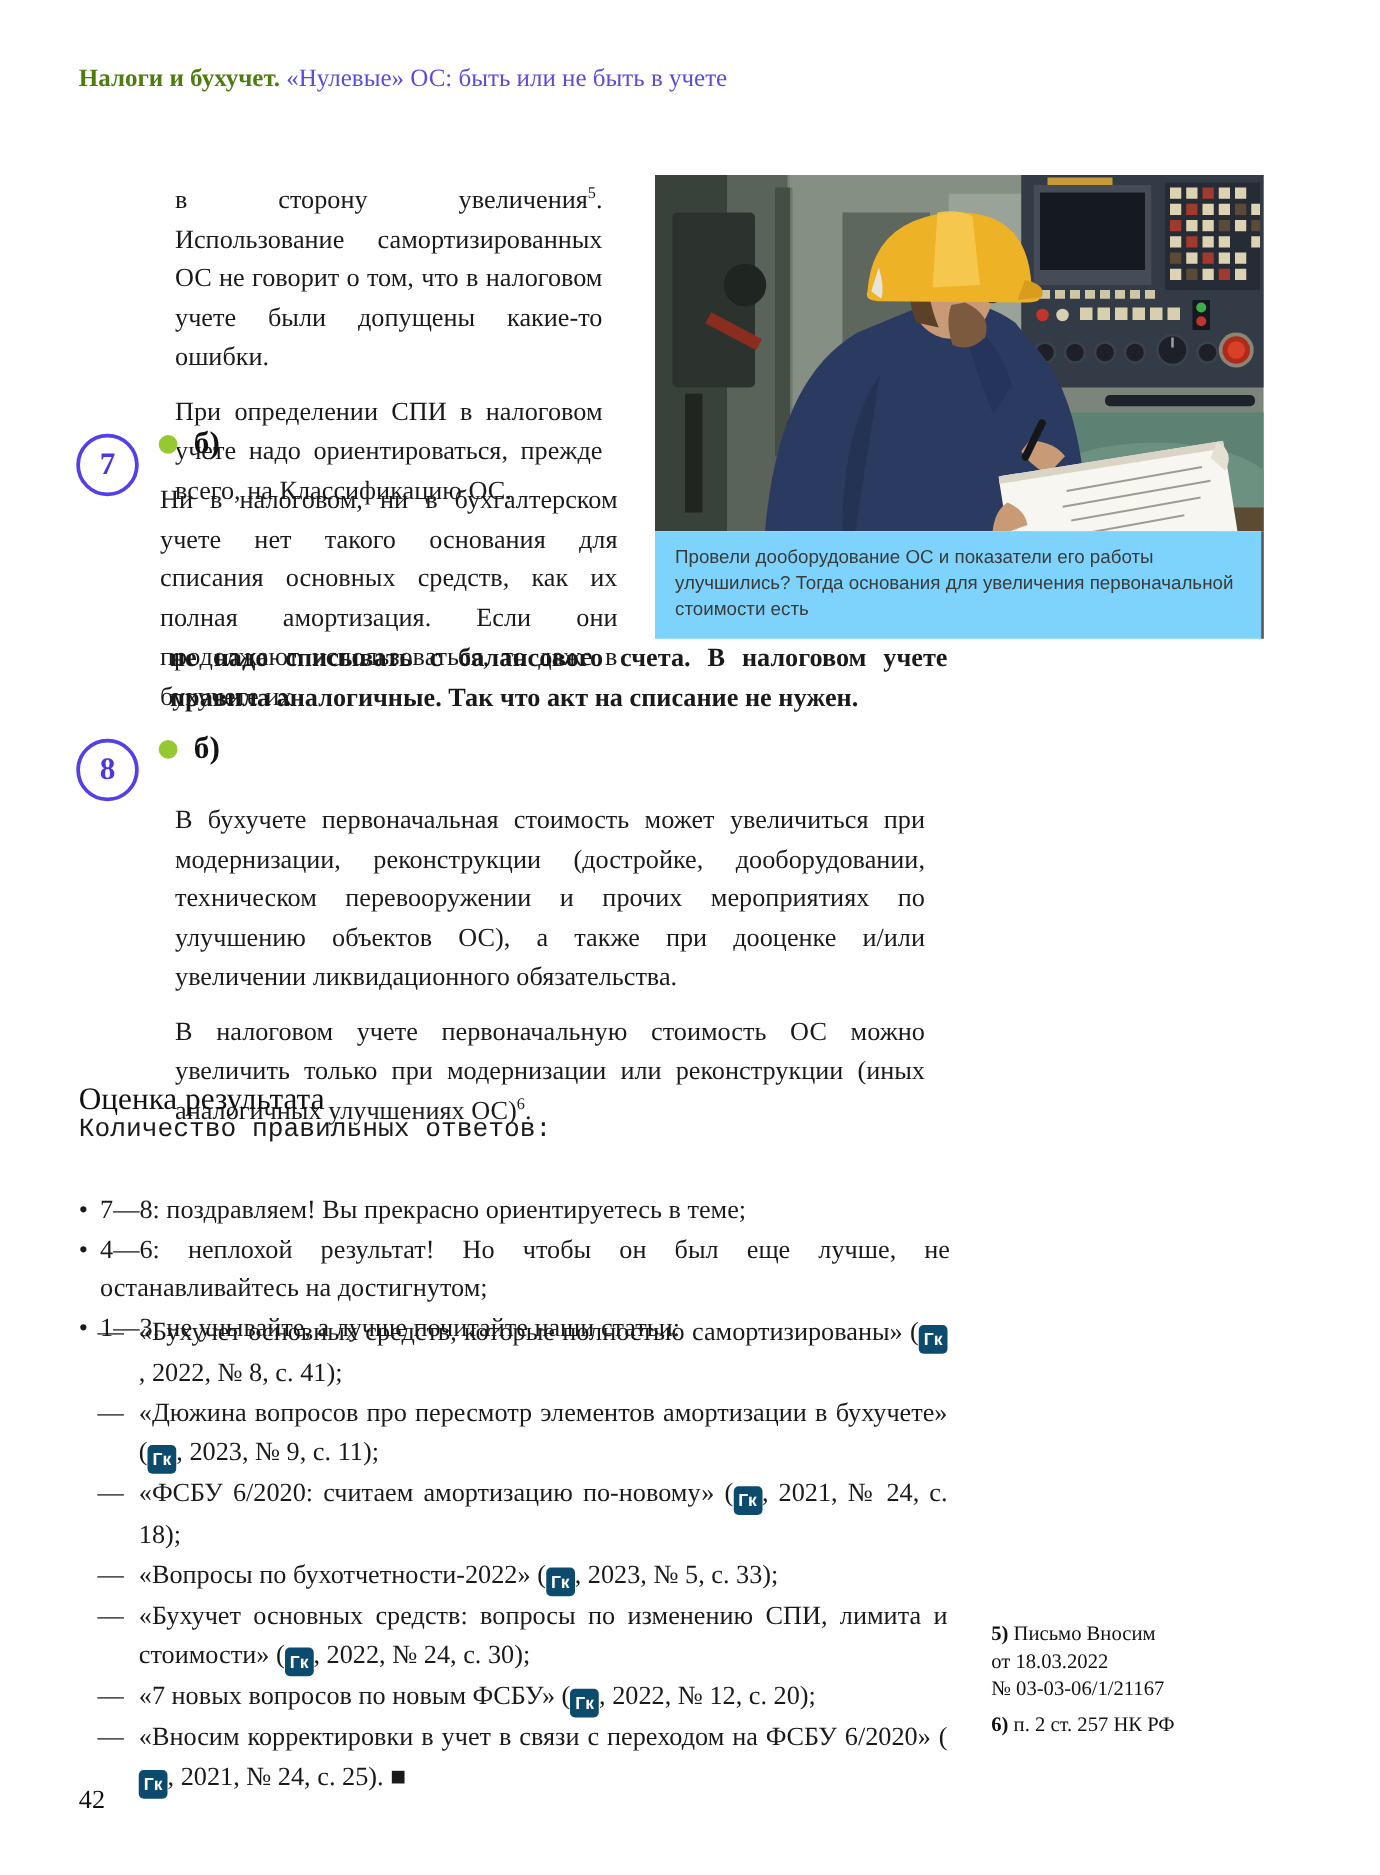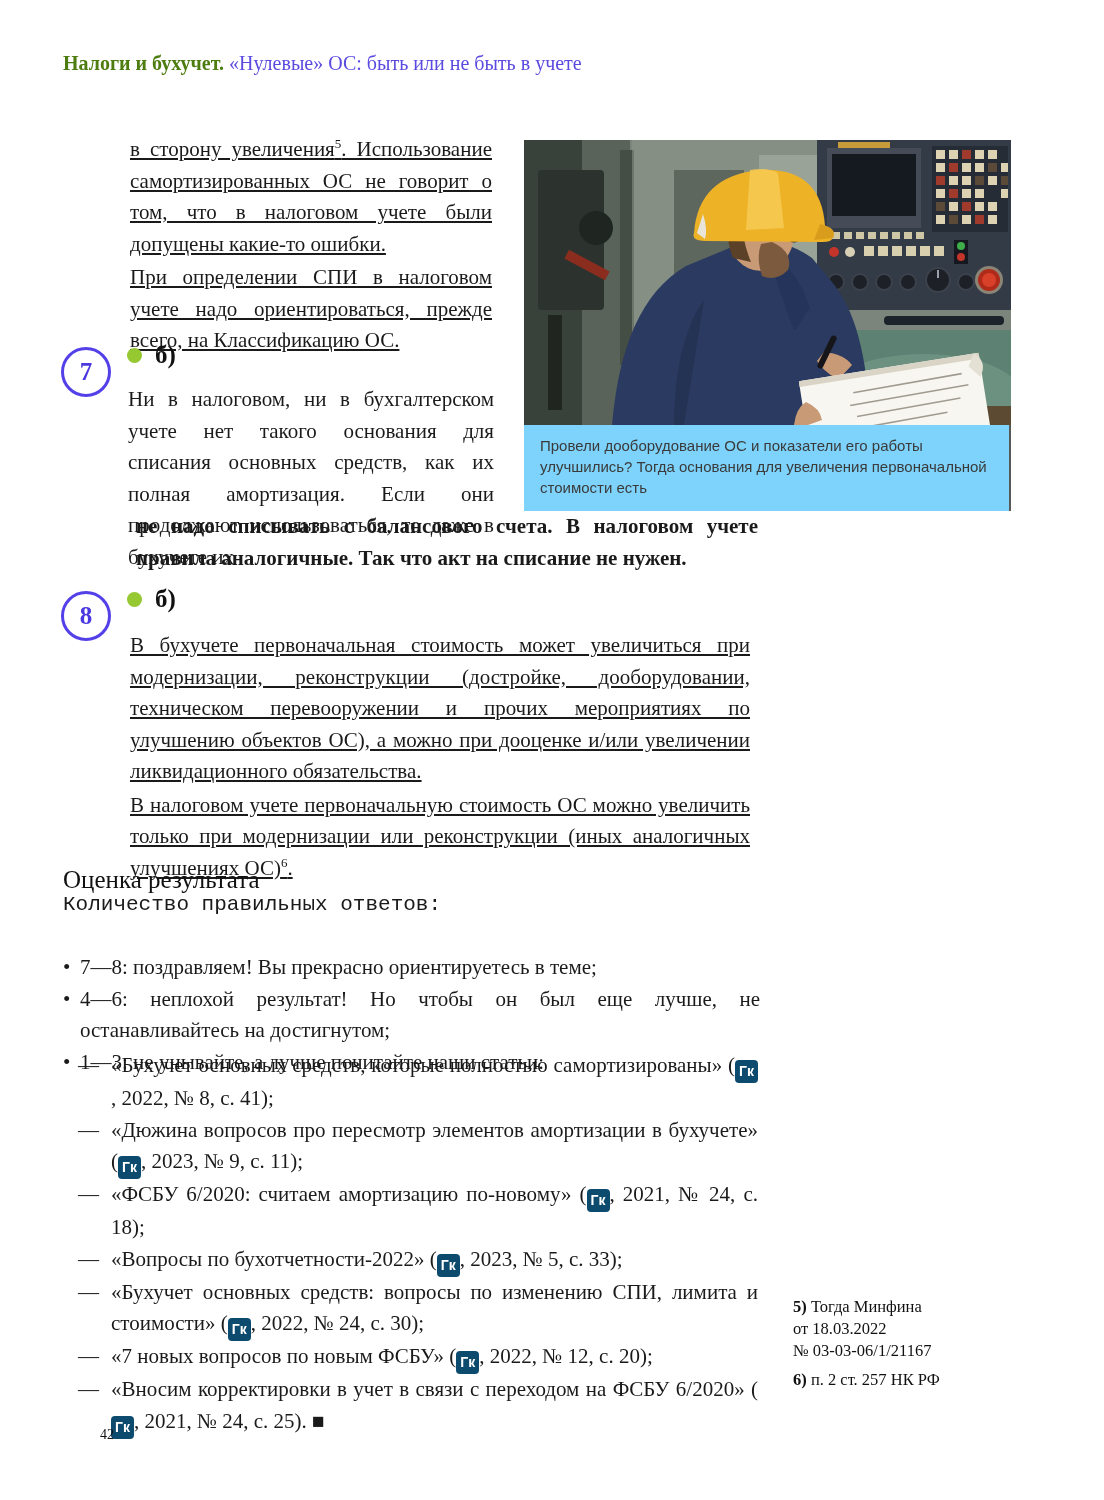--- a/index.html
+++ b/index.html
@@ -6,21 +6,21 @@
   .page{position:relative;width:1104px;height:1500px;background:#ffffff;overflow:hidden;
         font-family:"Liberation Serif", serif;color:#1a1a1a;}
 
   
   .header{position:absolute;left:63px;top:52px;font-size:20px;white-space:nowrap;}
   .header .brand{color:#4d7c0f;font-weight:bold;}
   .header .title{color:#5a4ae0;font-weight:normal;}
 
   
   .body-text{font-size:21px;line-height:31.5px;text-align:justify;hyphens:auto;}
-  .body-text p{margin:2px;text-decoration:underline;}
+  .body-text p{margin:12px;}
   sup.fnref{font-size:13px;line-height:0;vertical-align:super;}
 
   .intro{position:absolute;left:128px;top:132px;width:366px;}
 
   
   .photo{position:absolute;left:524px;top:140px;width:487px;height:285px;}
   .photo svg{display:block;width:100%;height:100%;}
   .caption{position:absolute;left:524px;top:425px;width:487px;box-sizing:border-box;
            background:#7dd3fc;border-right:2px solid #58585a;
            padding:10px 14px 13px 16px;
@@ -57,21 +57,21 @@
 
   .gk-icon{display:inline-block;width:23px;height:23px;border-radius:4px;background:#0c4a6e;
            color:#ffffff;font-family:"Liberation Sans", sans-serif;font-weight:bold;font-size:14px;
            line-height:23px;text-align:center;vertical-align:-4px;letter-spacing:0;}
 
   
   .footnotes{position:absolute;left:793px;top:1296px;width:185px;font-size:16.5px;line-height:22px;color:#111;}
   .footnotes .fn{margin:0 0 7px 0;}
   .footnotes .fnm{font-weight:bold;}
 
-  .page-number{position:absolute;left:63px;top:1427px;font-size:14px;color:#111;margin-left:37px;}
+  .page-number{position:absolute;left:63px;top:1427px;font-size:21px;color:#111;}
 </style>
 </head>
 <body>
 
 <div class="page">
 
   <div class="header">
     <span class="brand">Налоги и бухучет.</span><span class="title"> «Нулевые» ОС: быть или не быть в учете</span>
   </div>
 
@@ -238,21 +238,21 @@
   <div class="q7-wide body-text">не надо списывать с балансового счета. В налоговом учете правила аналогичные. Так что акт на списание не нужен.</div>
 
   <div class="qcircle c8">
       <span>8</span>
     </div>
   <div class="answer-head h8">
     <span class="green-dot"></span>
     <span class="answer-label">б)</span>
   </div>
   <div class="q8-body body-text">
-    <p>В бухучете первоначальная стоимость может увеличиться при модернизации, реконструкции (достройке, дооборудовании, техническом перевооружении и прочих мероприятиях по улучшению объектов ОС), а можно при дооценке и/или увеличении ликвидационного обязательства.</p>
+    <p>В бухучете первоначальная стоимость может увеличиться при модернизации, реконструкции (достройке, дооборудовании, техническом перевооружении и прочих мероприятиях по улучшению объектов ОС), а также при дооценке и/или увеличении ликвидационного обязательства.</p>
     <p><span>В налоговом учете первоначальную стоимость ОС можно увеличить только при модернизации или реконструкции (иных аналогичных улучшениях ОС)</span><sup class="fnref">6</sup><span>.</span></p>
   </div>
 
   <div class="eval-heading">Оценка результата</div>
   <div class="eval-intro body-text">Количество правильных ответов:</div>
 
   <div class="eval-bullets body-text">
     <div class="bullet-item">
       <span class="marker">•</span>
       <span class="btext">7—8: поздравляем! Вы прекрасно ориентируетесь в теме;</span>
@@ -293,21 +293,21 @@
       <span class="atext"><span>«7 новых вопросов по новым ФСБУ» (</span><span class="gk-icon">Гк</span><span>, 2022, № 12, с. 20);</span></span>
     </div>
     <div class="article-item">
       <span class="dash">—</span>
       <span class="atext"><span>«Вносим корректировки в учет в связи с переходом на ФСБУ 6/2020» (</span><span class="gk-icon">Гк</span><span>, 2021, № 24, с. 25). ■</span></span>
     </div>
   </div>
 
   <div class="footnotes">
     <div class="fn">
-      <span class="fnm">5)</span><span> Тогда Минфина</span><br>
+      <span class="fnm">5)</span><span> Письмо Вносим</span><br>
       <span>от 18.03.2022</span><br>
       <span>№ 03-03-06/1/21167</span>
     </div>
     <div class="fn">
       <span class="fnm">6)</span><span> п. 2 ст. 257 НК РФ</span>
     </div>
   </div>
 
   <div class="page-number">42</div>
 

